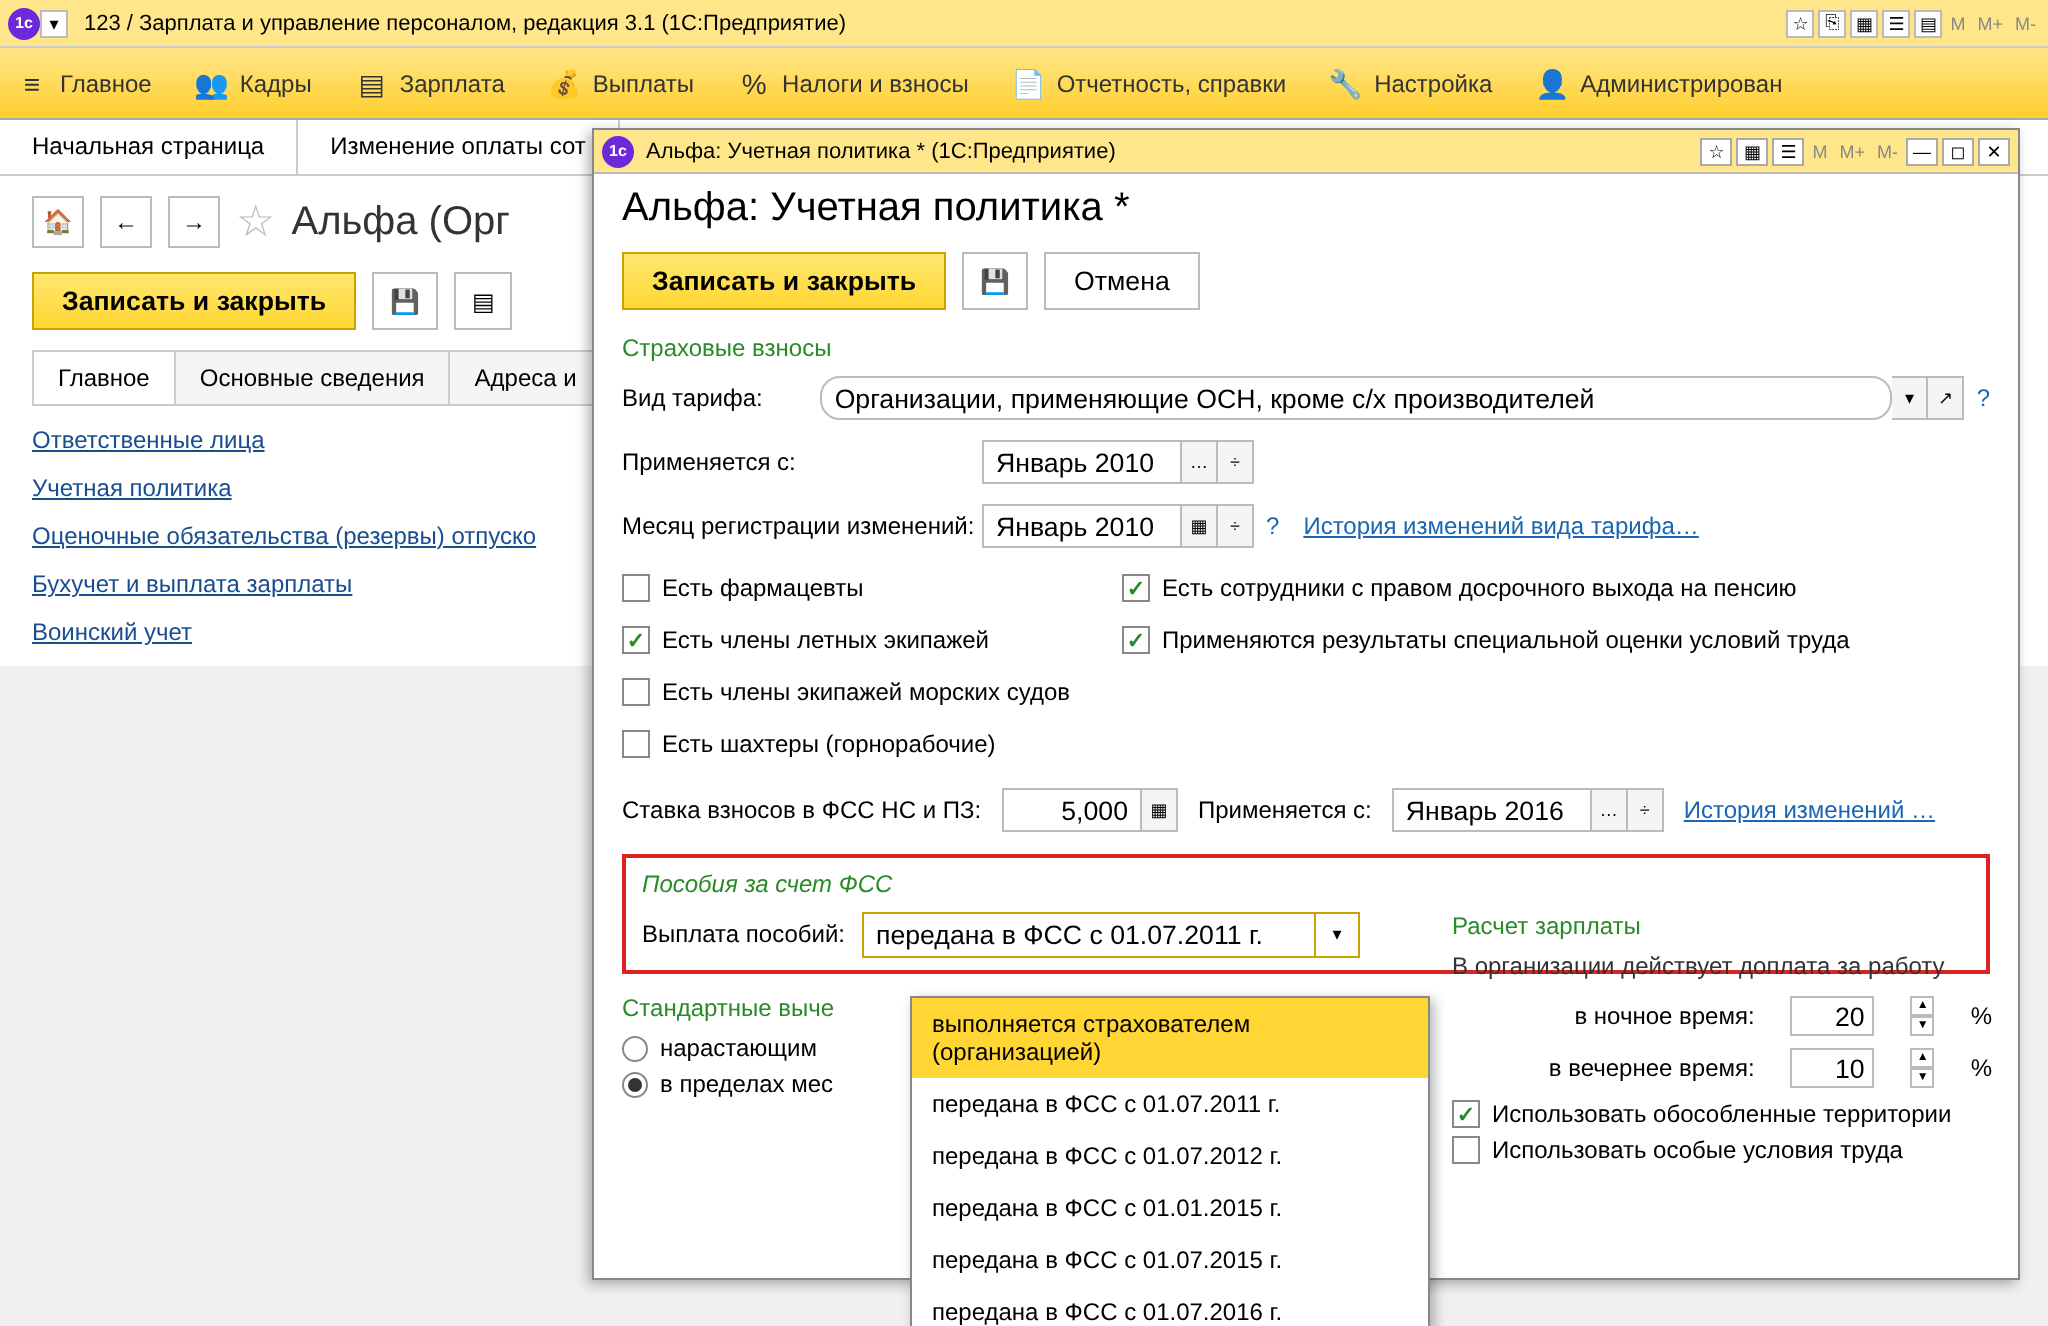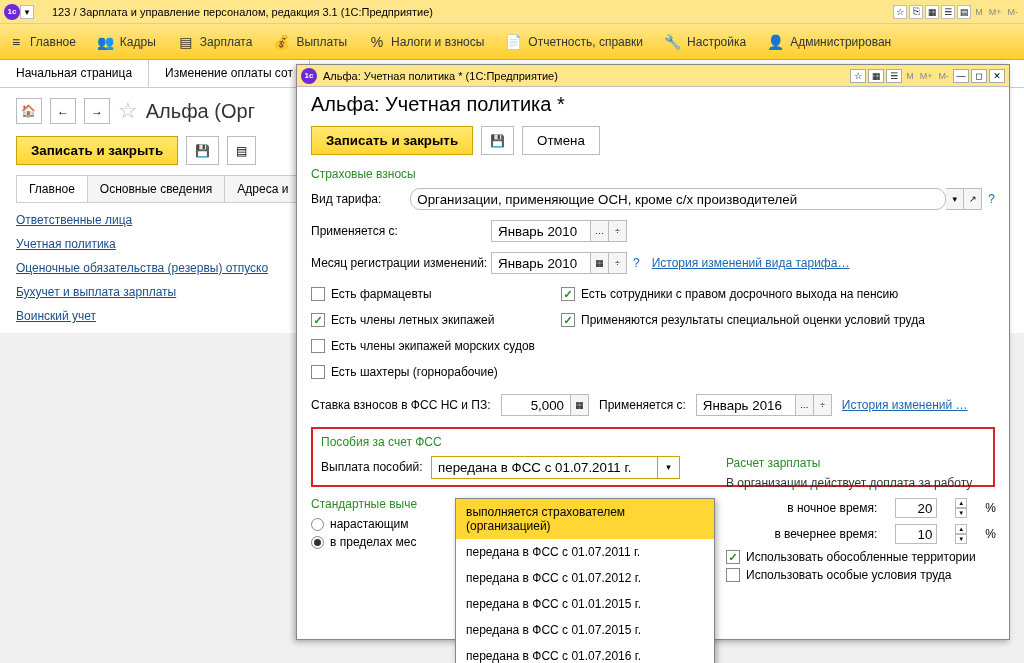--- a/index.html
+++ b/index.html
@@ -83,21 +83,21 @@
   
   .radio { width:13px; height:13px; border:1px solid #888; border-radius:50%; display:inline-flex; align-items:center; justify-content:center; cursor:pointer;}
   .radio.on::after { content:""; width:7px; height:7px; background:#333; border-radius:50%;}
 </style>
 </head>
 <body>
 
 <div class="titlebar">
   <span class="ico1c">1c</span>
   <span class="tb-ico">▾</span>
-  <span style="padding-left:18px;">123 / Зарплата и управление персоналом, редакция 3.1 (1С:Предприятие)</span>
+  <span style="padding-left:8px;">123 / Зарплата и управление персоналом, редакция 3.1 (1С:Предприятие)</span>
   <div class="titlebar-right">
     <span class="tb-ico">☆</span>
     <span class="tb-ico">⎘</span>
     <span class="tb-ico">▦</span>
     <span class="tb-ico">☰</span>
     <span class="tb-ico">▤</span>
     <span class="mini-txt">M</span>
     <span class="mini-txt">M+</span>
     <span class="mini-txt">M-</span>
   </div>
@@ -272,21 +272,21 @@
       <div class="input-grp">
         <input class="txt-input" style="width: 100px;" value="Январь 2016">
         <span class="tiny-btn">…</span>
         <span class="tiny-btn">÷</span>
       </div>
       <span style="width:10px;"></span>
       <span class="link">История изменений …</span>
     </div>
 
     <div class="red-box">
-      <div class="section-title" style="margin-top:0;">Пособия за счет ФСС</div>
+      <div class="section-title" style="margin-top:0;font-style:italic;">Пособия за счет ФСС</div>
       <div class="form-row" style="margin-bottom:0;">
         <span style="width:110px;">Выплата пособий:</span>
         <div class="drop-input">
           <input value="передана в ФСС с 01.07.2011 г." style="">
           <span class="arrow">▾</span>
         </div>
       </div>
     </div>
 
     <div style="margin-top:10px;">

